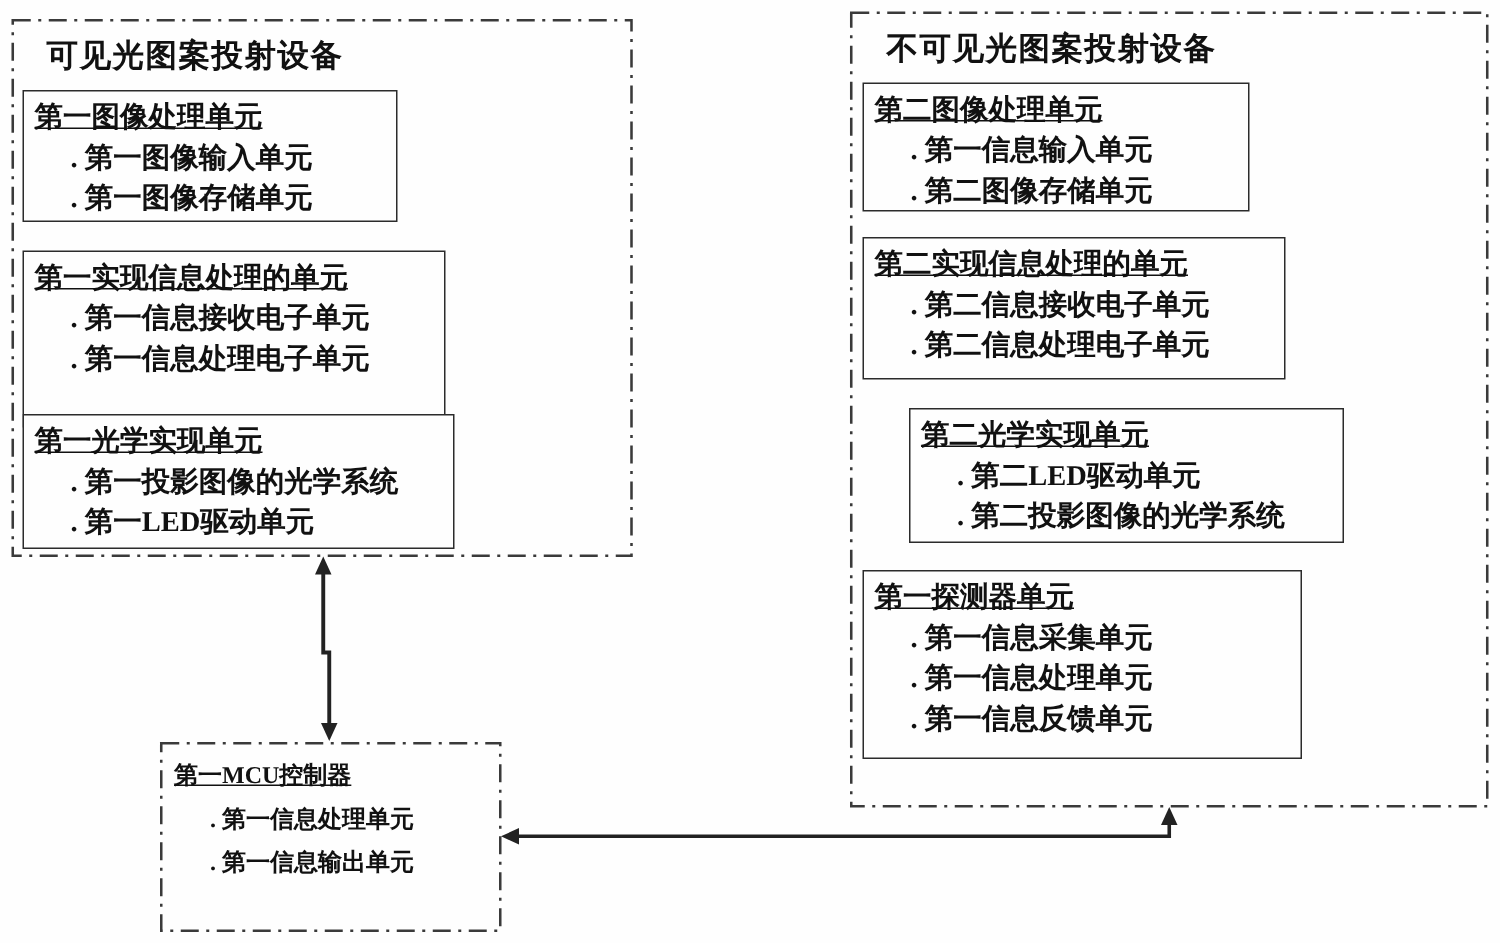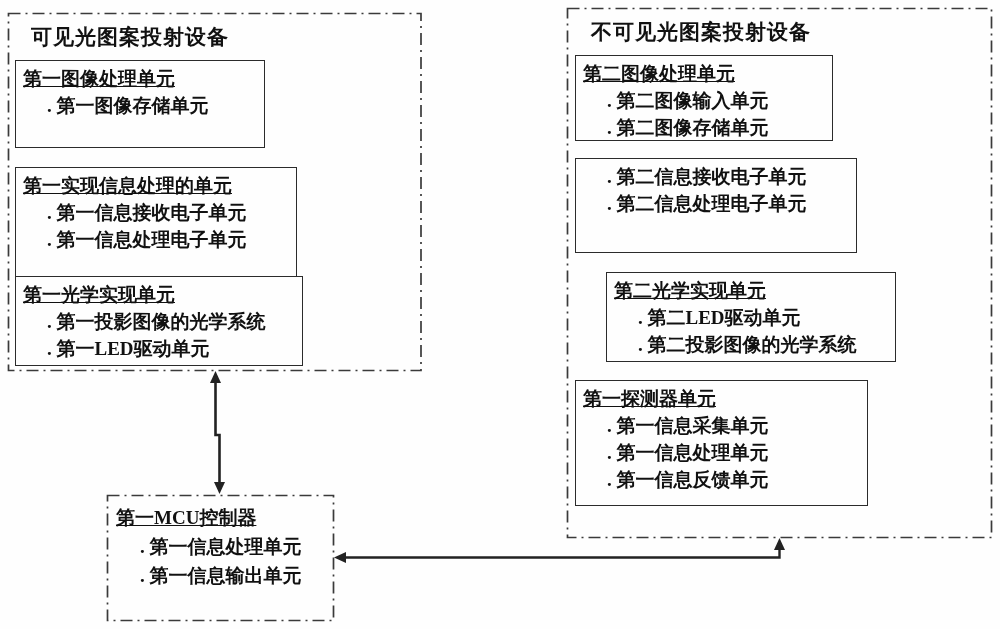--- a/index.html
+++ b/index.html
@@ -30,21 +30,21 @@
     font-weight:600;
     line-height:27px;
     white-space:nowrap;
   }
   .unit-heading{margin:0;text-decoration:underline;}
   .unit-item{margin:0;padding-left:24px;}
   .mcu-content{
     position:absolute;
     box-sizing:border-box;
     padding:8px 4px 0 9px;
-    font-size:19px;
+    font-size:16px;
     font-weight:600;
     line-height:29px;
     white-space:nowrap;
   }
 </style>
 </head>
 <body>
 
 <div class="canvas">
 
@@ -64,44 +64,46 @@
       <path d="M345,557.5 L779.5,557.5 L779.5,548" fill="none" stroke="#222222" stroke-width="2.4"></path>
       <polygon points="334,557.5 346,552 346,563" fill="#222222"></polygon>
       <polygon points="779.5,538 774,550 785,550" fill="#222222"></polygon>
     </g>
   </svg>
 
   <div class="device-title" style="left:19px; top:23px;">可见光图案投射设备</div>
 
   <div class="unit-box" style="left:15px; top:60px; width:250px; height:88px;">
     <div class="unit-heading">第一图像处理单元</div>
+    <div class="unit-item">. 第一图像输入单元</div>
     <div class="unit-item">. 第一图像存储单元</div>
   </div>
 
   <div class="unit-box" style="left:15px; top:167px; width:282px; height:118px;">
     <div class="unit-heading">第一实现信息处理的单元</div>
     <div class="unit-item">. 第一信息接收电子单元</div>
     <div class="unit-item">. 第一信息处理电子单元</div>
   </div>
 
   <div class="unit-box" style="left:15px; top:276px; width:288px; height:90px;">
     <div class="unit-heading">第一光学实现单元</div>
     <div class="unit-item">. 第一投影图像的光学系统</div>
     <div class="unit-item">. 第一LED驱动单元</div>
   </div>
 
   <div class="device-title" style="left:579px; top:18px;">不可见光图案投射设备</div>
 
   <div class="unit-box" style="left:575px; top:55px; width:258px; height:86px;">
     <div class="unit-heading">第二图像处理单元</div>
-    <div class="unit-item">. 第二图像输入单元</div>
+    <div class="unit-item">. 第一信息输入单元</div>
     <div class="unit-item">. 第二图像存储单元</div>
   </div>
 
   <div class="unit-box" style="left:575px; top:158px; width:282px; height:95px;">
+    <div class="unit-heading">第二实现信息处理的单元</div>
     <div class="unit-item">. 第二信息接收电子单元</div>
     <div class="unit-item">. 第二信息处理电子单元</div>
   </div>
 
   <div class="unit-box" style="left:575px; top:272px; width:290px; height:90px;margin-left:31px;">
     <div class="unit-heading">第二光学实现单元</div>
     <div class="unit-item">. 第二LED驱动单元</div>
     <div class="unit-item">. 第二投影图像的光学系统</div>
   </div>
 

